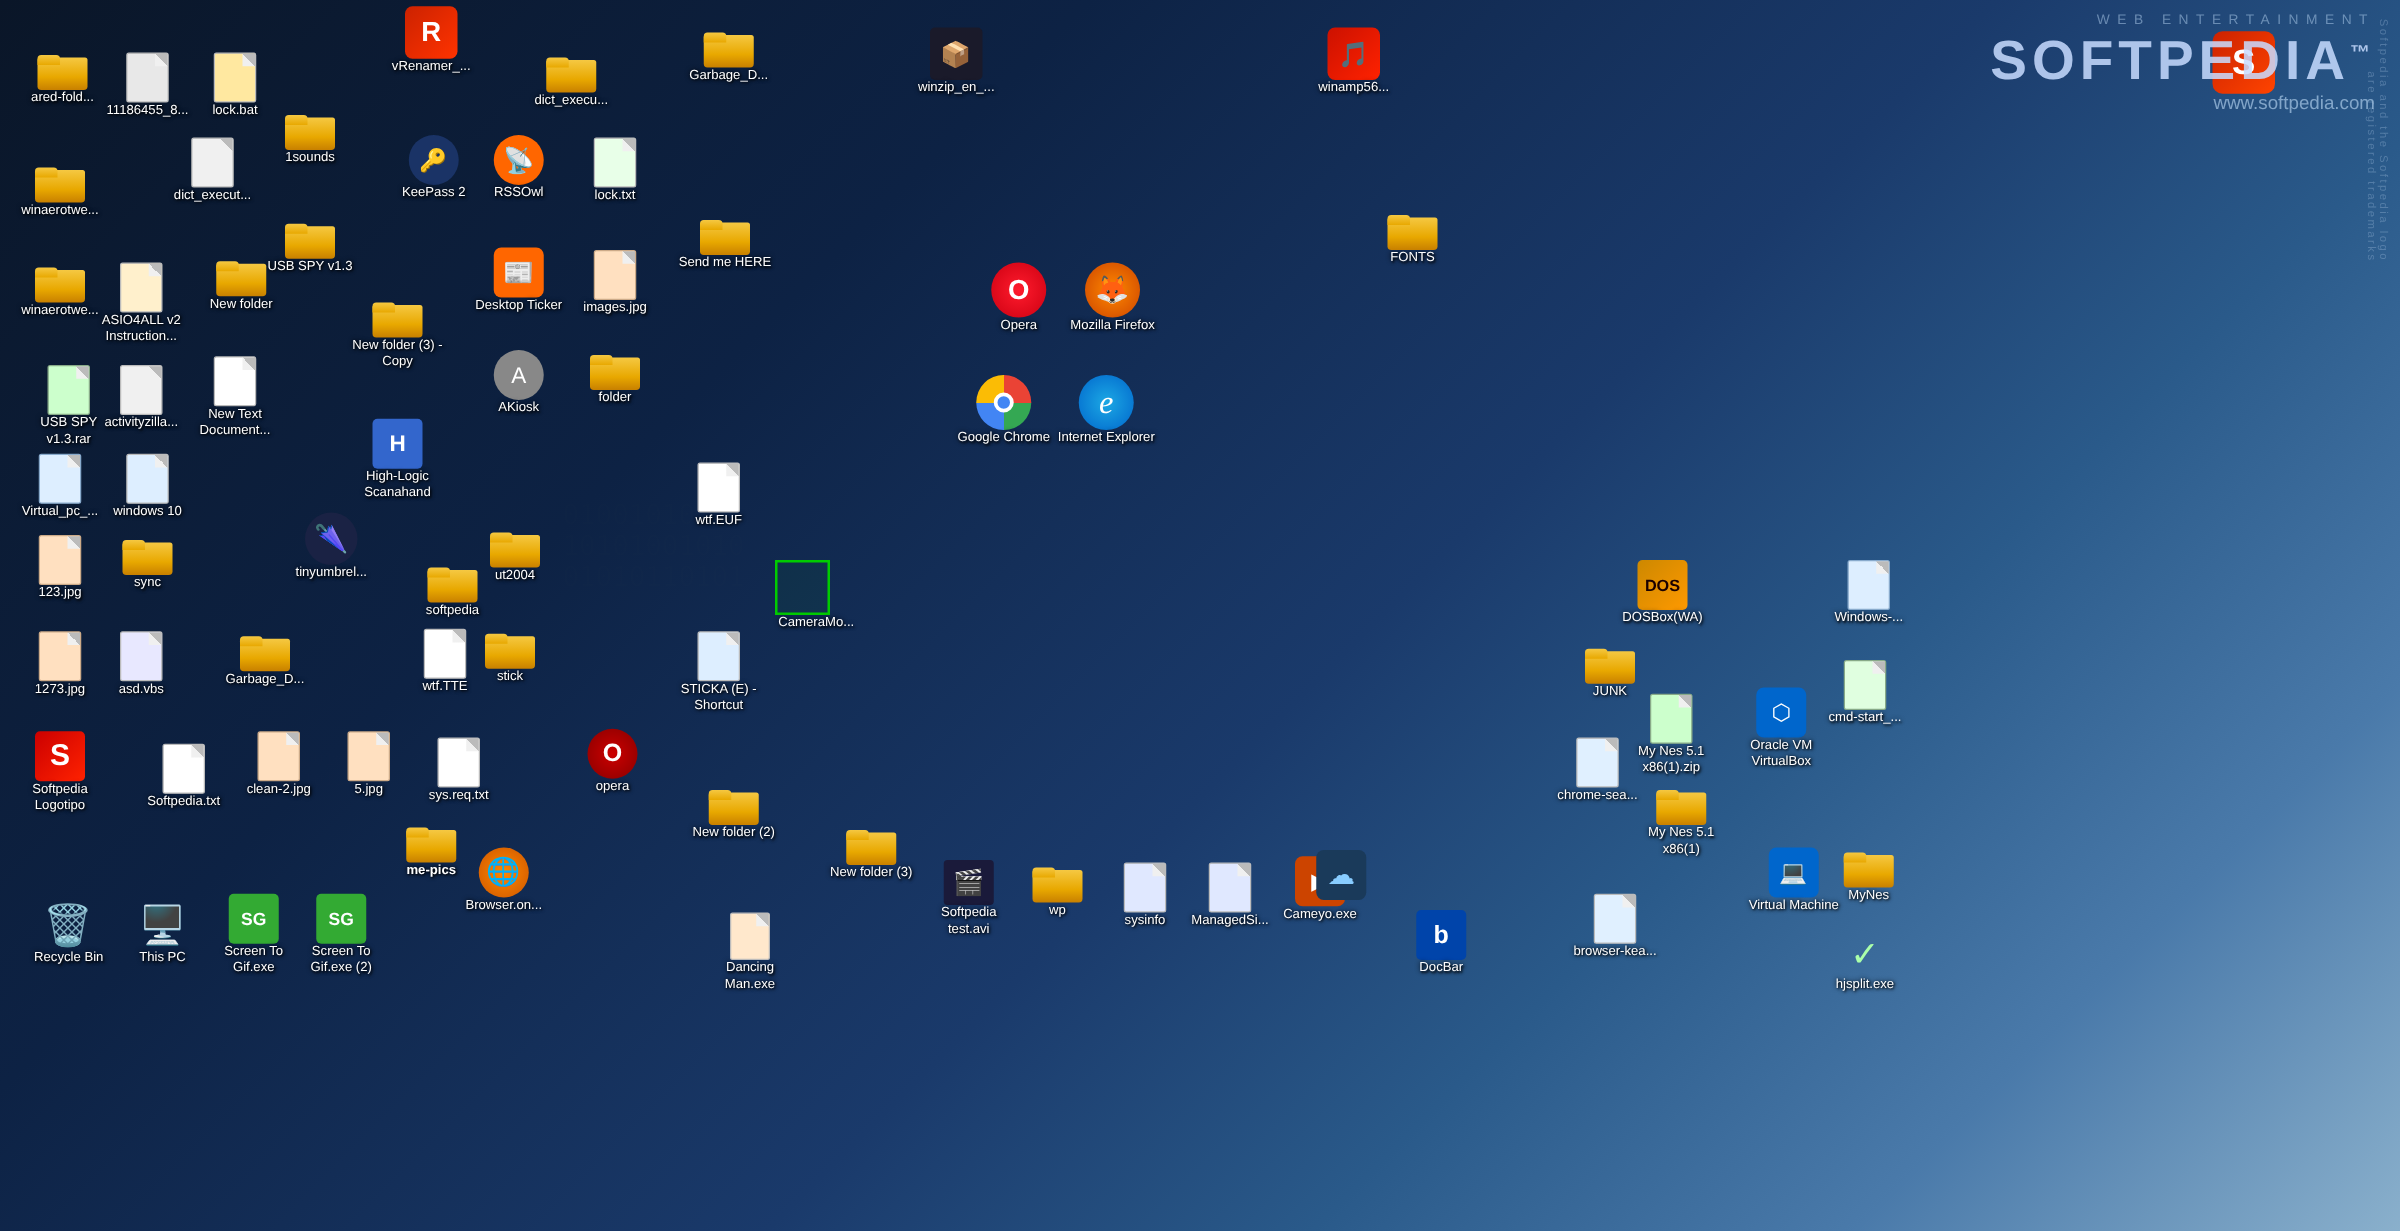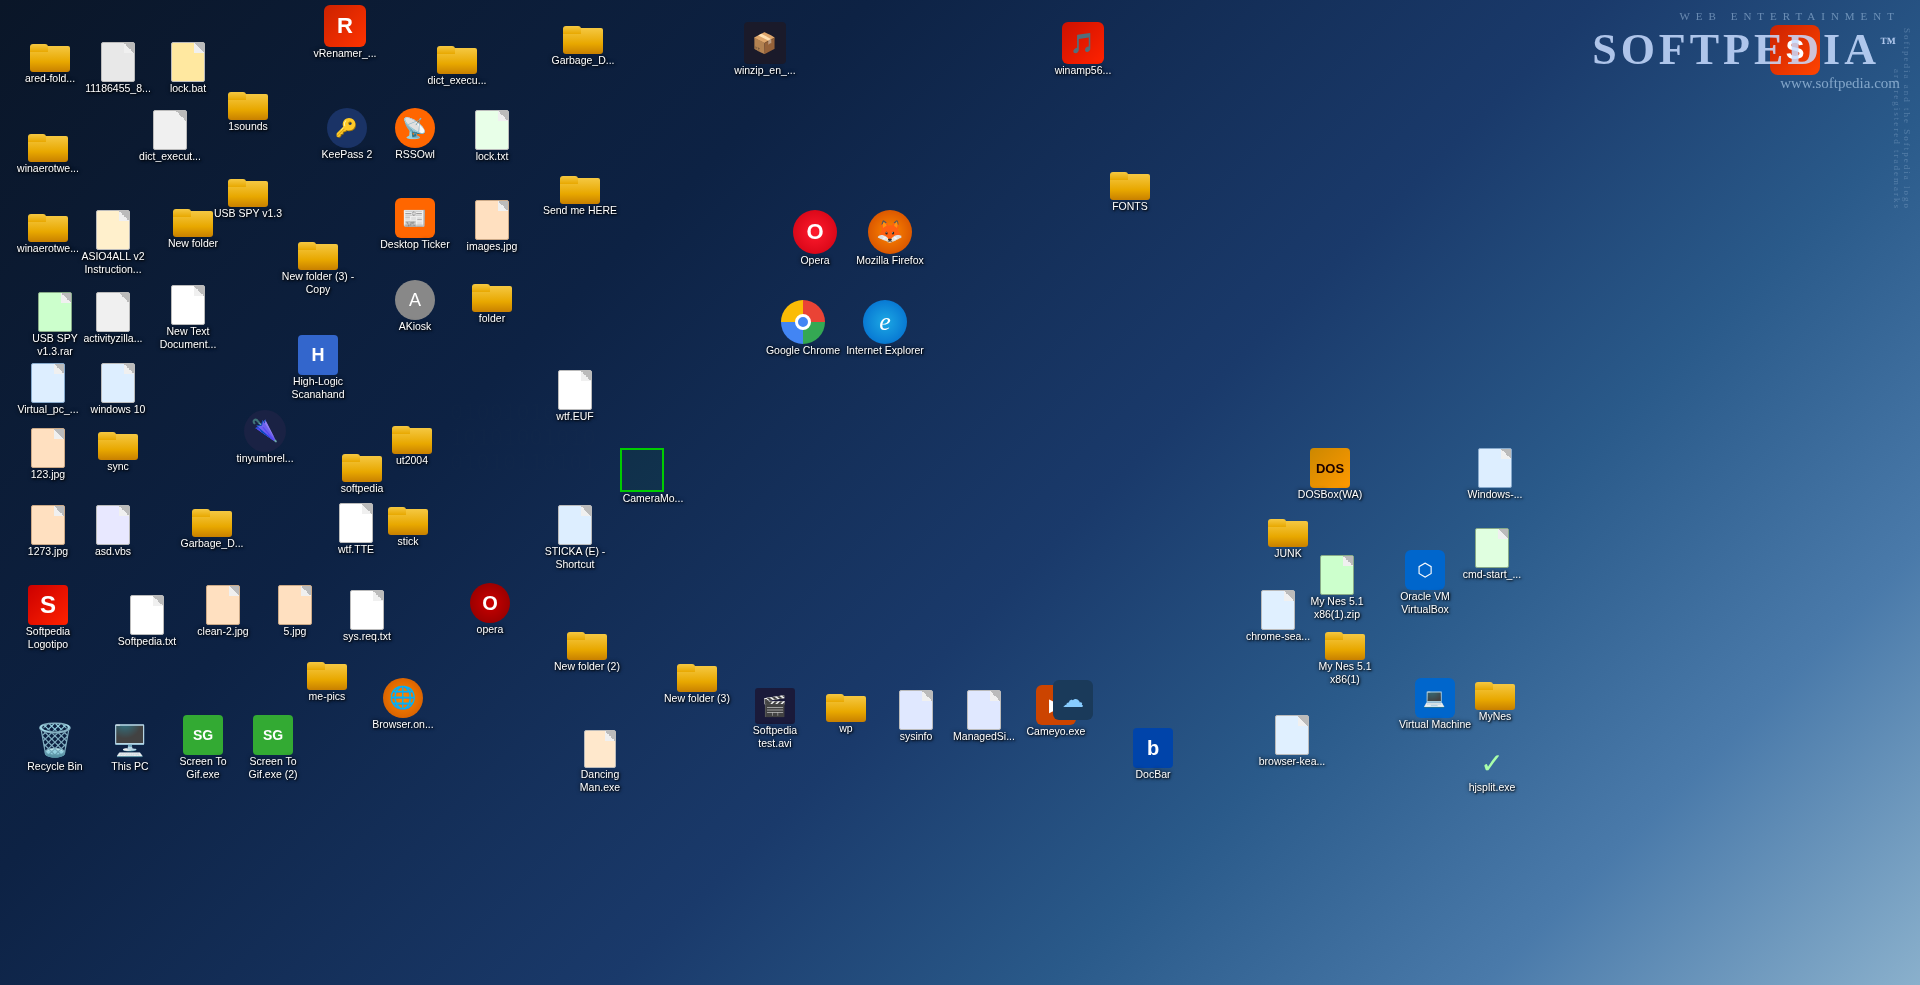--- a/index.html
+++ b/index.html
@@ -14,21 +14,20 @@
       position: relative;
     }
 
     
     .softpedia-brand {
       position: absolute;
       top: 10px;
       right: 20px;
       text-align: right;
       z-index: 1;
-      font-family: Liberation Serif, serif;
     }
 
     
     .desktop {
       position: absolute;
       top: 0; left: 0;
       width: 1920px;
       height: 985px;
     }
 
@@ -435,21 +434,21 @@
       <span style="color:white;font-size:20px;font-weight:bold;">O</span>
     </div>
     <span class="icon-label">opera</span>
   </div>
 
   <div class="icon" style="left:547px;top:628px;">
     <div class="folder-icon"></div>
     <span class="icon-label">New folder (2)</span>
   </div>
 
-  <div class="icon" style="left:287px;top:658px;">
+  <div class="icon" style="left:305px;top:658px;font-weight:bold;">
     <div class="folder-icon"></div>
     <span class="icon-label">me-pics</span>
   </div>
 
   <div class="icon" style="left:363px;top:678px;">
     <div style="width:40px;height:40px;border-radius:50%;background:radial-gradient(circle,#ff8800,#cc5500);display:flex;align-items:center;justify-content:center;">
       <span style="color:white;font-size:22px;">🌐</span>
     </div>
     <span class="icon-label">Browser.on...</span>
   </div>

